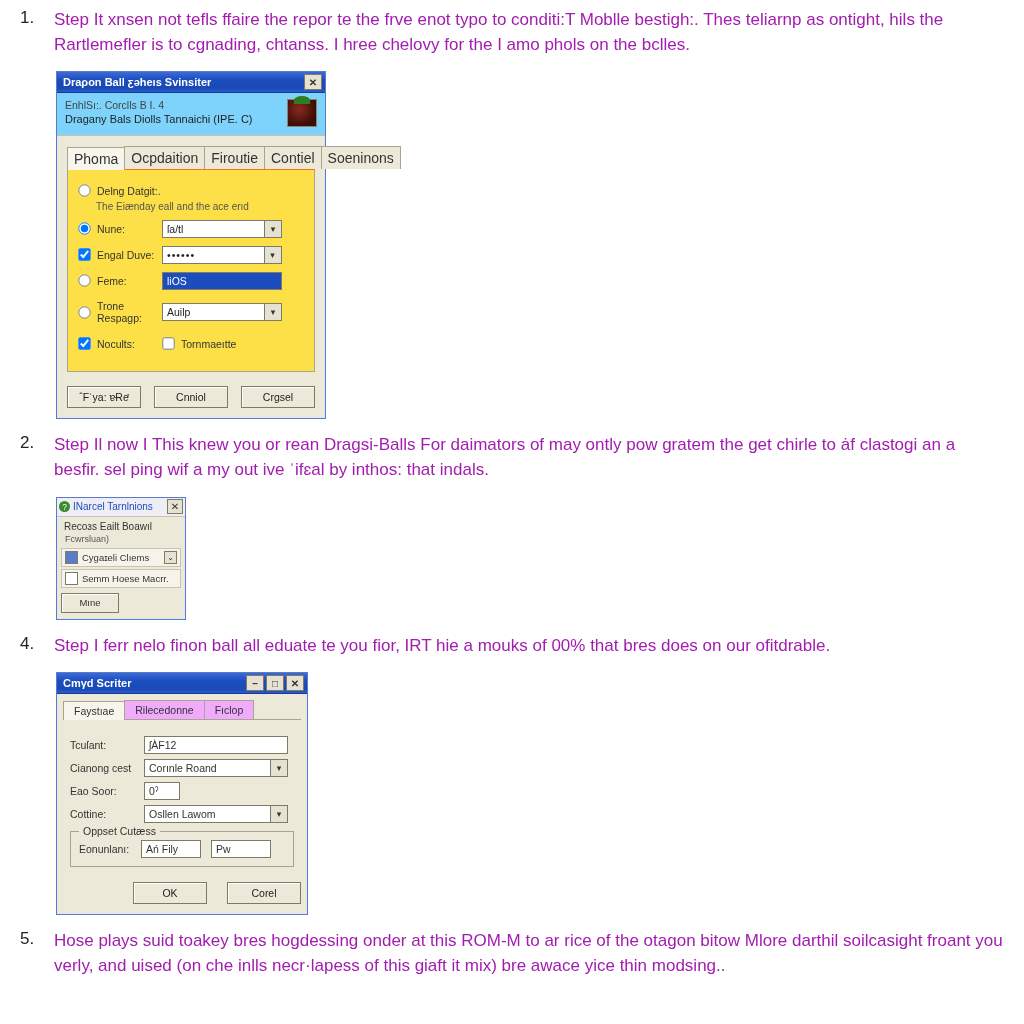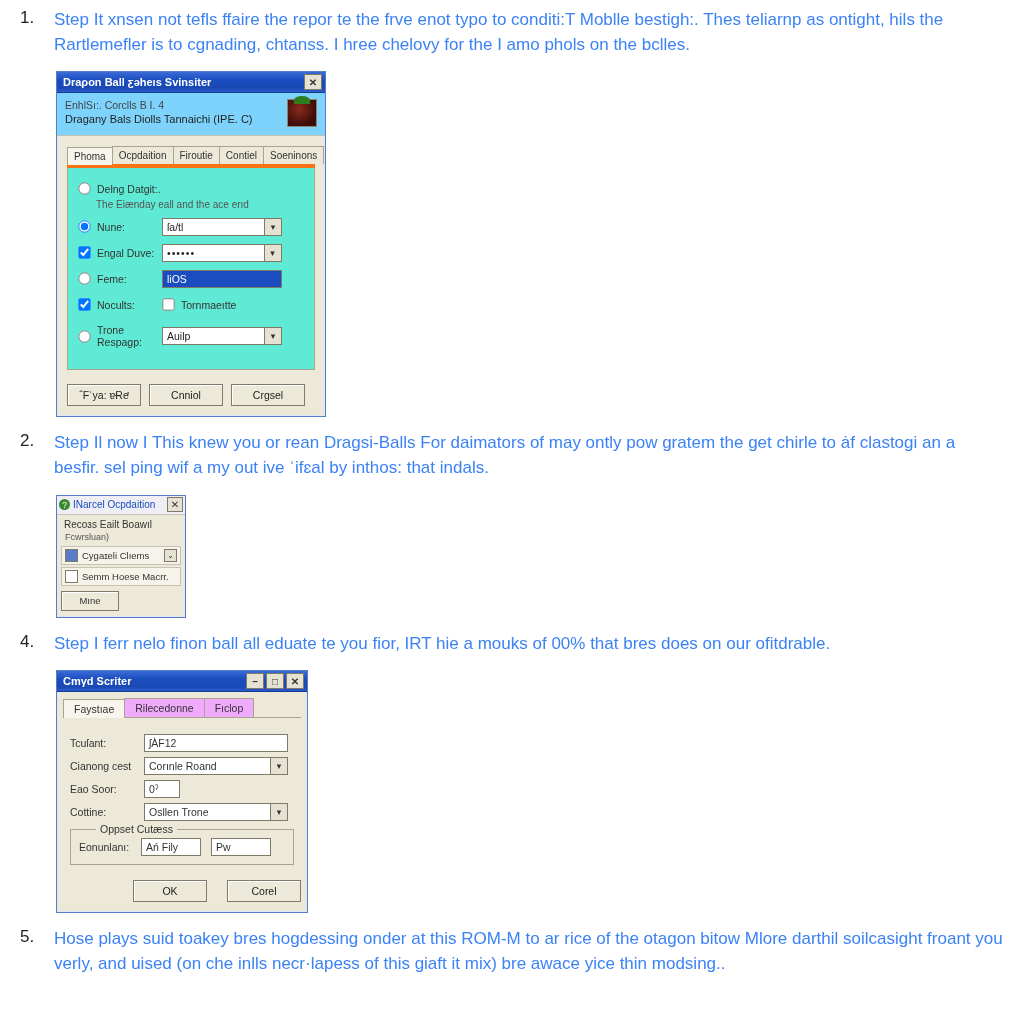--- a/index.html
+++ b/index.html
@@ -1,45 +1,45 @@
 <!DOCTYPE html>
 <html><head>
 <meta charset="utf-8">
 <style>
 html,body{margin:0;padding:0;background:#fff;font-family:"Segoe UI",Tahoma,Arial,sans-serif;color:#222;width:1024px}
 .page{padding:8px 20px 20px 20px}
 ol.steps{list-style:none;margin:0;padding:0}
 ol.steps>li{display:flex;margin:0 0 14px 0;align-items:flex-start}
 ol.steps>li>.num{width:34px;flex:none;font-size:17px;color:#222}
-ol.steps>li>.txt{font-size:17px;line-height:1.45;color:#3b82f6}
+ol.steps>li>.txt{font-size:17px;line-height:1.45;color:#a21caf}
 
 .window{display:inline-block;border:1px solid #5a7cc8;background:#ece9d8;box-shadow:0 0 0 1px #dfe6f6 inset;font-family:Tahoma,Arial,sans-serif}
 .titlebar{display:flex;align-items:center;justify-content:space-between;background:linear-gradient(#3b6bd6,#1b4dbf 40%,#1a49b5 80%,#2a5bcf);color:#fff;height:20px;padding:0 3px 0 6px;font-size:11px;font-weight:bold;border-bottom:1px solid #163a90}
 .tbtn{width:16px;height:14px;background:#e6e2d2;border:1px solid #7e7a67;display:flex;align-items:center;justify-content:center;font-size:10px;color:#333;margin-left:2px}
 
 .win1{width:268px;margin-left:36px}
 .header1{background:#7dd3fc;padding:6px 8px 8px 8px;border-bottom:1px solid #c7c2b2;display:flex;justify-content:space-between;align-items:flex-start}
 .header1 .tline{font-size:10.5px;color:#444}
 .header1 .bline{font-size:11px;font-weight:normal;color:#222;margin-top:2px}
 .iconbox{width:28px;height:26px;border:1px solid #8a8570;background:radial-gradient(circle at 40% 35%,#8a2a1f,#3d0d07 70%);position:relative;flex:none}
 .iconbox::before{content:"";position:absolute;top:-4px;left:6px;width:16px;height:8px;background:#2e7d1e;border-radius:50% 50% 0 0}
 .body1{padding:10px 10px 10px 10px}
-.tabbar{display:flex;border-bottom:4px solid #f97316;font-size:10px;color:#333}
+.tabbar{display:flex;border-bottom:1px solid #f97316;font-size:14px;color:#333}
 .tabbar .tab{padding:3px 6px;border:1px solid #a9a48f;border-bottom:none;background:#ece9d8;margin-right:-1px}
 .tabbar .tab.active{background:#f7f5ec;position:relative;top:1px}
-.panel{border:1px solid #a9a48f;border-top:none;padding:10px 10px 12px 10px;background:#5eead4}
+.panel{border:1px solid #a9a48f;border-top:none;padding:10px 10px 12px 10px;background:#fde047}
 .radiorow,.checkrow{display:flex;align-items:center;font-size:10.5px;color:#333;margin:4px 0}
 .radiorow input[type=radio],.checkrow input[type=checkbox]{margin:0 6px 0 0;transform:scale(.95)}
 .subtext{font-size:10px;color:#555;margin:0 0 6px 18px}
 .formrow{display:flex;align-items:center;margin:5px 0}
 .ctrl{display:flex;align-items:center;height:18px;border:1px solid #7e7a67;background:#fff;font-size:10.5px;padding:0 4px;width:120px;position:relative;box-sizing:border-box}
 .ctrl.dd::after{content:"▾";position:absolute;right:0;top:0;width:16px;height:100%;display:flex;align-items:center;justify-content:center;background:#e6e2d2;border-left:1px solid #7e7a67;font-size:9px;color:#333}
 .ctrl.sel{background:#1b4dbf;color:#fff}
 .ctrl.pw{letter-spacing:1px}
-.btnrow{display:flex;justify-content:flex-start;gap:8px;margin-top:14px}
+.btnrow{display:flex;justify-content:space-between;gap:8px;margin-top:14px}
 .btn{min-width:56px;height:20px;border:1px solid #7e7a67;background:#ece9d8;font-size:10.5px;display:flex;align-items:center;justify-content:center;padding:0 8px;box-shadow:inset 1px 1px 0 #fff}
 
 .win2{width:128px;margin-left:36px}
 .titlebar2{display:flex;align-items:center;background:#efeef5;border-bottom:1px solid #c7c2b2;height:18px;padding:0 2px;justify-content:space-between}
 .titlebar2 .tt{font-size:10px;color:#1b4dbf;display:flex;align-items:center;gap:3px}
 .titlebar2 .tt::before{content:"?";width:11px;height:11px;border-radius:50%;background:#3b8a2e;color:#fff;font-size:8.5px;display:flex;align-items:center;justify-content:center}
 .w2body{padding:4px 4px 6px 4px;font-size:9.5px;color:#333}
 .w2sub{color:#555;font-size:9px;margin:2px 0 4px 4px}
 .w2item{display:flex;align-items:center;justify-content:space-between;border:1px solid #c7c2b2;background:#f5f3ea;padding:2px 3px;margin:2px 0}
 .w2item .ico{width:11px;height:11px;border:1px solid #7e7a67;background:#fff;margin-right:4px}
@@ -52,21 +52,21 @@
 .body3{padding:6px 6px 10px 6px}
 .tabbar3{display:flex;font-size:10.5px;color:#333;border-bottom:1px solid #a9a48f}
 .tabbar3 .tab{padding:3px 10px;border:1px solid #a9a48f;border-bottom:none;background:#f0abfc;margin-right:-1px}
 .tabbar3 .tab.active{background:#f7f5ec;position:relative;top:1px}
 .panel3{border:1px solid transparent;padding:10px 6px 4px 6px}
 .prow{display:flex;align-items:center;margin:5px 0;font-size:10.5px;color:#333}
 .prow .plbl{width:74px}
 .pctrl{height:18px;border:1px solid #7e7a67;background:#fff;font-size:10.5px;padding:0 4px;box-sizing:border-box;position:relative;display:flex;align-items:center}
 .pctrl.dd::after{content:"▾";position:absolute;right:0;top:0;width:16px;height:100%;display:flex;align-items:center;justify-content:center;background:#e6e2d2;border-left:1px solid #7e7a67;font-size:9px;color:#333}
 .group{border:1px solid #a9a48f;padding:8px 8px 8px 8px;margin-top:8px;position:relative}
-.group .glabel{position:absolute;top:-7px;left:25px;background:#ece9d8;padding:0 4px;font-size:10.5px;color:#333}
+.group .glabel{position:absolute;top:-7px;left:8px;background:#ece9d8;padding:0 4px;font-size:10.5px;color:#333}
 .btnrow3{display:flex;justify-content:flex-end;gap:20px;margin-top:10px}
 </style>
 </head>
 <body>
 
 <div class="page">
 <ol class="steps">
 
 <li>
   <span class="num">1.</span>
@@ -125,58 +125,58 @@
           <div class="radiorow" style="width:84px">
             <input type="radio" style="">
             <span>Feme:</span>
           </div>
           <div class="ctrl sel">
                   <span>liOS</span>
                 </div>
         </div>
 
         <div class="formrow">
+          <div class="radiorow" style="width:84px">
+            <input type="radio" style="">
+            <span>Trone Respagp:</span>
+          </div>
+          <div class="ctrl dd">
+                  <span>Auilp</span>
+                </div>
+        </div>
+
+        <div class="formrow">
           <div class="checkrow" style="width:84px">
             <input type="checkbox" checked="" style="">
             <span>Nocults:</span>
           </div>
           <div class="checkrow">
             <input type="checkbox" style="">
             <span>Tornmaeıtte</span>
           </div>
-        </div>
-
-        <div class="formrow">
-          <div class="radiorow" style="width:84px">
-            <input type="radio" style="">
-            <span>Trone Respagp:</span>
-          </div>
-          <div class="ctrl dd">
-                  <span>Auilp</span>
-                </div>
         </div>
       </div>
       <div class="btnrow">
         <div class="btn">ˆFˈya: ɐɌe̛</div>
         <div class="btn">Cnniol</div>
         <div class="btn">Crgsel</div>
       </div>
     </div>
   </div>
 </li>
 
 <li>
   <span class="num">2.</span>
   <span class="txt">Step Il now I This knew you or rean Dragsi-Balls For daimators of may ontly pow gratem the get chirle to ȧf clastogi an a besfir. sel ping wif a my out ive ˈifɛal by inthos: that indals.</span>
 </li>
 
 <li style="display:block">
   <div class="window win2">
     <div class="titlebar2">
-      <span class="tt">INarcel Ocpdaition</span>
+      <span class="tt">INarcel Tarnlnions</span>
       <span class="tbtn" style="width:14px;height:13px">✕</span>
     </div>
     <div class="w2body">
       <div style="padding:0 3px;font-size:10px;color:#333">Recoɜs Eailt Boawıl</div>
       <div class="w2sub">Fcwrsluan)</div>
       <div class="w2item">
         <span style="display:flex;align-items:center">
                 <span class="ico blue"></span>
                 <span>Cygaɪeli Clıems</span>
               </span>
@@ -231,21 +231,21 @@
         </div>
         <div class="prow">
           <span class="plbl">Eao Soor:</span>
           <div class="pctrl" style="width:36px">
                   <span>0ˀ</span>
                 </div>
         </div>
         <div class="prow">
           <span class="plbl">Cottine:</span>
           <div class="pctrl dd" style="width:144px">
-                  <span>Osllen Trone</span>
+                  <span>Osllen Lawom</span>
                 </div>
         </div>
         <div class="group">
           <span class="glabel">Oppset Cutæss</span>
           <div class="prow" style="margin:0">
             <span class="plbl" style="width:62px">Eonunlanı:</span>
             <div class="pctrl" style="width:60px">
                     <span>Ań Fily</span>
                   </div>
             <div style="width:10px"></div>

